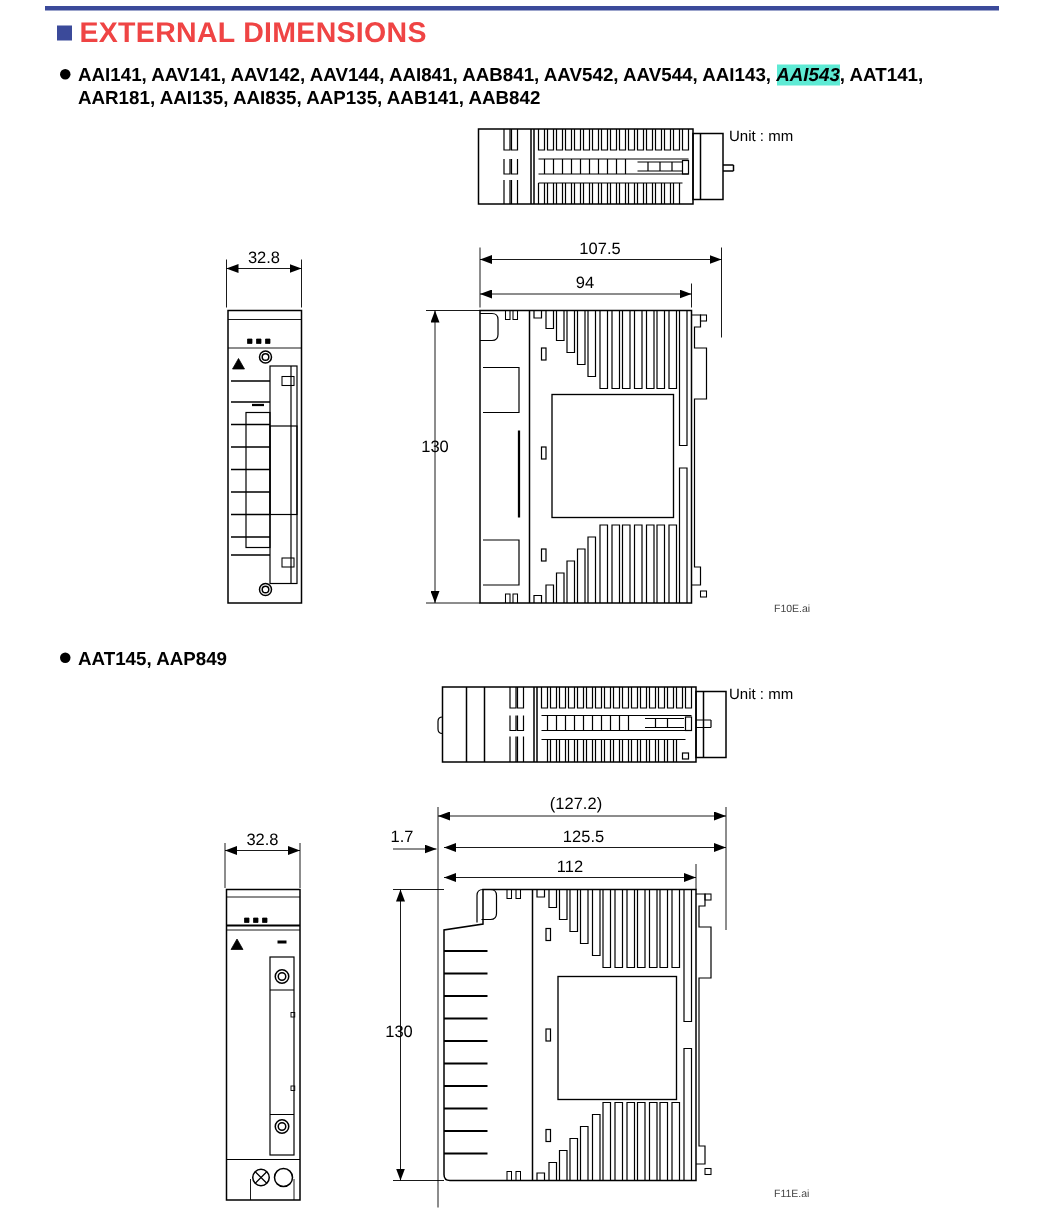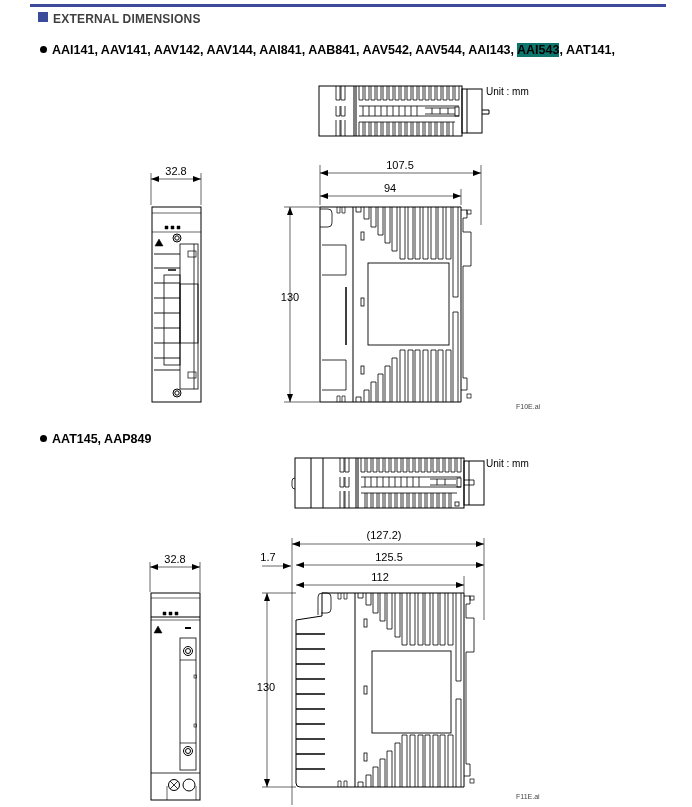--- a/index.html
+++ b/index.html
@@ -1,36 +1,37 @@
 <!DOCTYPE html>
 <html><head>
 <meta charset="utf-8">
 <style>
   html, body { margin:0; padding:0; background:#fff; }
   body { width:692px; height:807px; position:relative; overflow:hidden; font-family:"Liberation Sans", sans-serif; color:#000; }
   .topbar { position:absolute; left:30px; top:4px; width:636px; height:3px; background:#3b4a9a; }
-  .section-title { position:absolute; left:38px; top:12px; font-size:12px; font-weight:bold; color:#404040; letter-spacing:0.2px; }
+  .section-title { position:absolute; left:38px; top:12px; font-size:19px; font-weight:bold; color:#ef4444; letter-spacing:0.2px; }
   .section-title .sq { display:inline-block; width:10px; height:10px; background:#3b4a9a; margin-right:5px; vertical-align:1px; }
   .models { position:absolute; left:40px; font-size:12.5px; font-weight:bold; line-height:15px; }
   .models .bullet { display:inline-block; width:7px; height:7px; background:#000; border-radius:50%; margin-right:5px; vertical-align:1px; }
-  .hl { background:#0f766e; }
+  .hl { background:#5eead4;font-style:italic; }
   .models .line2 { padding-left:12px; }
   .unit { position:absolute; font-size:10px; }
   .figref { position:absolute; font-size:7px; color:#444; }
   svg { position:absolute; left:0; top:0; }
   .dim { font-family:"Liberation Sans", sans-serif; font-size:11px; }
 </style>
 </head>
 <body>
 
 <div class="topbar"></div>
 <div class="section-title"><span class="sq"></span><span>EXTERNAL DIMENSIONS</span></div>
 
 <div class="models" style="top:43px;">
   <div><span class="bullet"></span><span>AAI141, AAV141, AAV142, AAV144, AAI841, AAB841, AAV542, AAV544, AAI143, </span><span class="hl">AAI543</span><span>, AAT141,</span></div>
+  <div class="line2">AAR181, AAI135, AAI835, AAP135, AAB141, AAB842</div>
 </div>
 
 <div class="unit" style="left:486px; top:86px;">Unit : mm</div>
 <div class="figref" style="left:516px; top:403px;">F10E.ai</div>
 
 <div class="models" style="top:432px;">
   <span class="bullet"></span><span>AAT145, AAP849</span>
 </div>
 
 <div class="unit" style="left:486px; top:458px;">Unit : mm</div>

